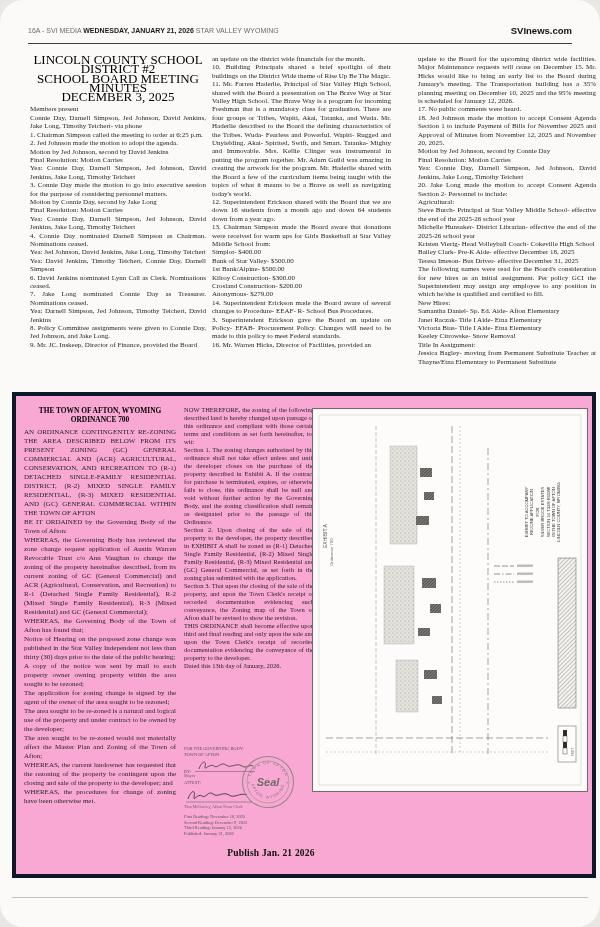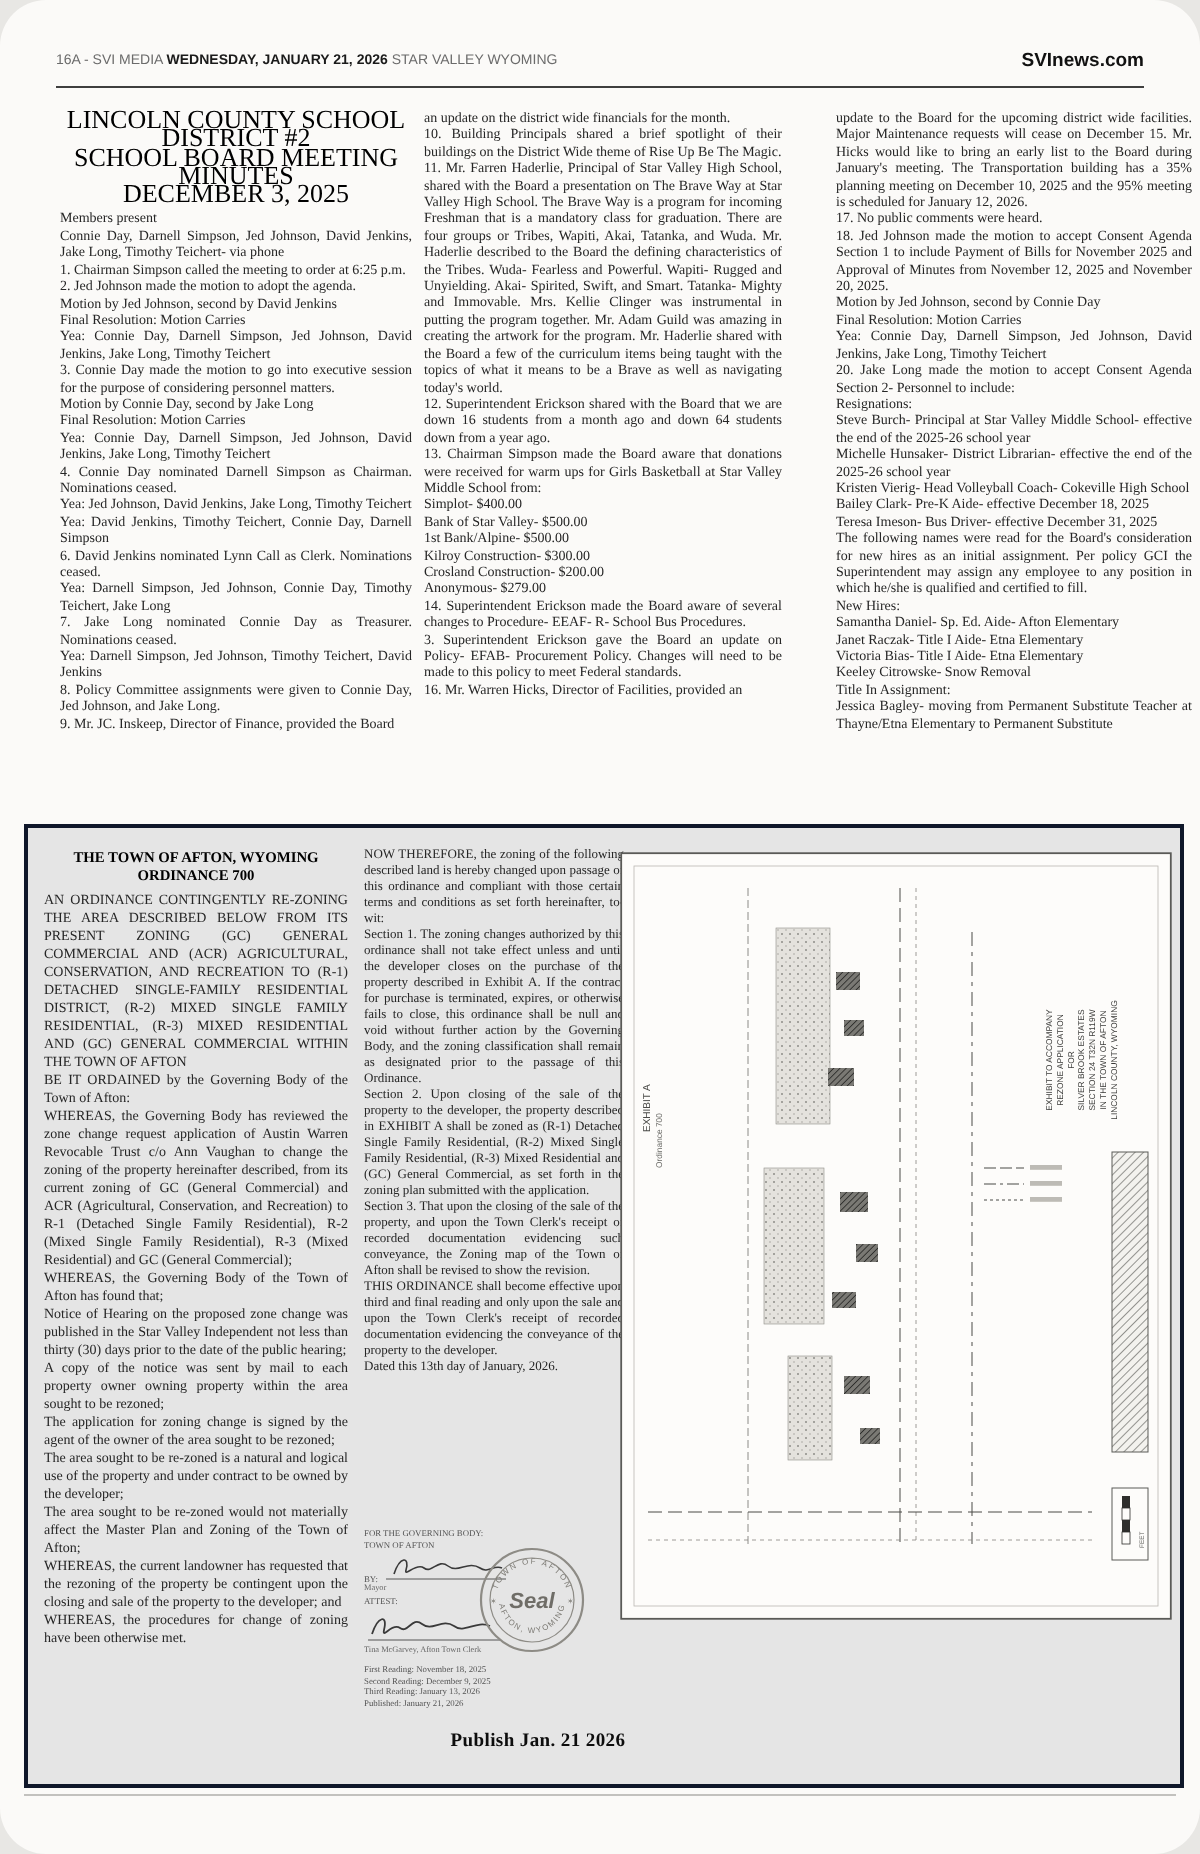--- a/index.html
+++ b/index.html
@@ -12,22 +12,22 @@
   .masthead-right{position:absolute;right:0;top:-2px;font-size:9.5px;font-weight:bold;color:#111;}
   .masthead-rule{position:absolute;left:28px;top:43px;width:544px;height:1.3px;background:#3f3f3f;}
   
   .mcol{position:absolute;top:55px;height:352px;overflow:hidden;text-align:justify;}
   .mcol p{margin:0;font-size:7px;line-height:8.4px;}
   #mcol1{left:30px;width:176px;}
   #mcol2{left:212px;width:179px;}
   #mcol3{left:396px;width:178px;margin-left:22px;}
   .m-title{text-align:center;font-weight:normal;font-size:13px;line-height:9.3px;color:#000;margin-bottom:4px;}
   
-  .notice-box{position:absolute;left:12px;top:412px;width:576px;height:478px;
-              border:2px solid #0f172a;background:#e5e5e5;}
+  .notice-box{position:absolute;left:12px;top:392px;width:576px;height:478px;
+              border:4px solid #0f172a;background:#f9a8d4;}
   .bottom-rule{position:absolute;left:12px;top:897px;width:576px;height:1px;background:#c2c1be;}
   .ord-title{text-align:center;font-weight:bold;font-size:7.4px;line-height:9px;color:#000;margin-bottom:4px;}
   .ord-col{position:absolute;text-align:justify;}
   .ord-col p{margin:0;}
   #ordcol1{left:8px;top:10px;width:152px;height:460px;overflow:hidden;}
   #ordcol1 p{font-size:7px;line-height:9px;}
   #ordcol2{left:168px;top:10px;width:130px;height:338px;overflow:hidden;}
   #ordcol2 p{font-size:6.5px;line-height:8px;}
   
   .sig-block{position:absolute;left:168px;top:350px;width:172px;height:104px;}
@@ -73,21 +73,20 @@
           <p class="para">Final Resolution: Motion Carries</p>
           <p class="para">Yea: Connie Day, Darnell Simpson, Jed Johnson, David Jenkins, Jake Long, Timothy Teichert</p>
           <p class="para">3. Connie Day made the motion to go into executive session for the purpose of considering personnel matters.</p>
           <p class="para">Motion by Connie Day, second by Jake Long</p>
           <p class="para">Final Resolution: Motion Carries</p>
           <p class="para">Yea: Connie Day, Darnell Simpson, Jed Johnson, David Jenkins, Jake Long, Timothy Teichert</p>
           <p class="para">4. Connie Day nominated Darnell Simpson as Chairman. Nominations ceased.</p>
           <p class="para">Yea: Jed Johnson, David Jenkins, Jake Long, Timothy Teichert</p>
           <p class="para">Yea: David Jenkins, Timothy Teichert, Connie Day, Darnell Simpson</p>
           <p class="para">6. David Jenkins nominated Lynn Call as Clerk. Nominations ceased.</p>
-          <p class="para">Yea: Darnell Simpson, Jed Johnson, Connie Day, Timothy Teichert, Jake Long</p>
           <p class="para">7. Jake Long nominated Connie Day as Treasurer. Nominations ceased.</p>
           <p class="para">Yea: Darnell Simpson, Jed Johnson, Timothy Teichert, David Jenkins</p>
           <p class="para">8. Policy Committee assignments were given to Connie Day, Jed Johnson, and Jake Long.</p>
           <p class="para">9. Mr. JC. Inskeep, Director of Finance, provided the Board</p>
         </div>
     </div>
     <div class="mcol" id="mcol2">
         <p class="para">an update on the district wide financials for the month.</p>
         <p class="para">10. Building Principals shared a brief spotlight of their buildings on the District Wide theme of Rise Up Be The Magic.</p>
         <p class="para">11. Mr. Farren Haderlie, Principal of Star Valley High School, shared with the Board a presentation on The Brave Way at Star Valley High School. The Brave Way is a program for incoming Freshman that is a mandatory class for graduation. There are four groups or Tribes, Wapiti, Akai, Tatanka, and Wuda. Mr. Haderlie described to the Board the defining characteristics of the Tribes. Wuda- Fearless and Powerful. Wapiti- Rugged and Unyielding. Akai- Spirited, Swift, and Smart. Tatanka- Mighty and Immovable. Mrs. Kellie Clinger was instrumental in putting the program together. Mr. Adam Guild was amazing in creating the artwork for the program. Mr. Haderlie shared with the Board a few of the curriculum items being taught with the topics of what it means to be a Brave as well as navigating today's world.</p>
@@ -104,21 +103,21 @@
         <p class="para">16. Mr. Warren Hicks, Director of Facilities, provided an</p>
       </div>
     <div class="mcol" id="mcol3">
         <p class="para">update to the Board for the upcoming district wide facilities. Major Maintenance requests will cease on December 15. Mr. Hicks would like to bring an early list to the Board during January's meeting. The Transportation building has a 35% planning meeting on December 10, 2025 and the 95% meeting is scheduled for January 12, 2026.</p>
         <p class="para">17. No public comments were heard.</p>
         <p class="para">18. Jed Johnson made the motion to accept Consent Agenda Section 1 to include Payment of Bills for November 2025 and Approval of Minutes from November 12, 2025 and November 20, 2025.</p>
         <p class="para">Motion by Jed Johnson, second by Connie Day</p>
         <p class="para">Final Resolution: Motion Carries</p>
         <p class="para">Yea: Connie Day, Darnell Simpson, Jed Johnson, David Jenkins, Jake Long, Timothy Teichert</p>
         <p class="para">20. Jake Long made the motion to accept Consent Agenda Section 2- Personnel to include:</p>
-        <p class="para">Resignations:</p>
+        <p class="para">Agricultural:</p>
         <p class="para">Steve Burch- Principal at Star Valley Middle School- effective the end of the 2025-26 school year</p>
         <p class="para">Michelle Hunsaker- District Librarian- effective the end of the 2025-26 school year</p>
         <p class="para">Kristen Vierig- Head Volleyball Coach- Cokeville High School</p>
         <p class="para">Bailey Clark- Pre-K Aide- effective December 18, 2025</p>
         <p class="para">Teresa Imeson- Bus Driver- effective December 31, 2025</p>
         <p class="para">The following names were read for the Board's consideration for new hires as an initial assignment. Per policy GCI the Superintendent may assign any employee to any position in which he/she is qualified and certified to fill.</p>
         <p class="para">New Hires:</p>
         <p class="para">Samantha Daniel- Sp. Ed. Aide- Afton Elementary</p>
         <p class="para">Janet Raczak- Title I Aide- Etna Elementary</p>
         <p class="para">Victoria Bias- Title I Aide- Etna Elementary</p>

